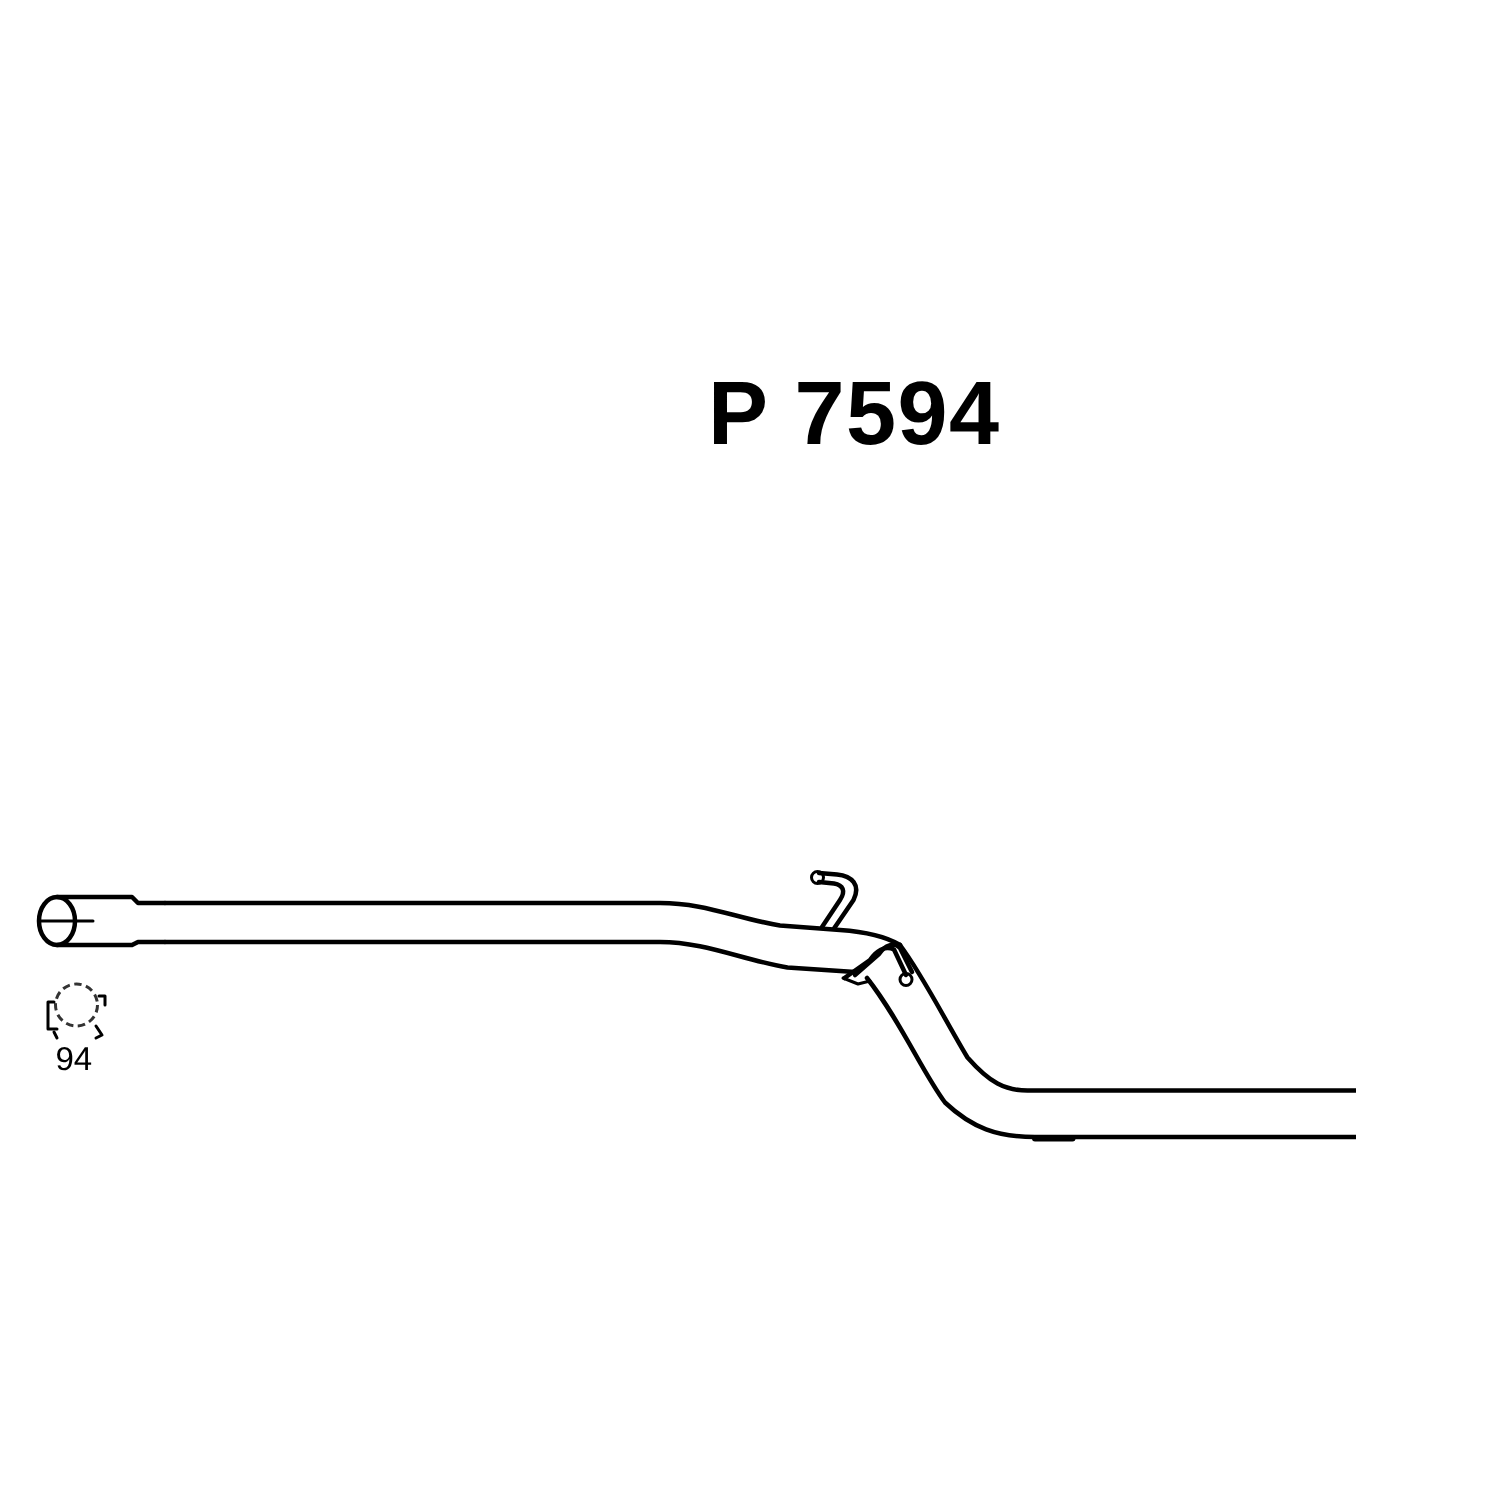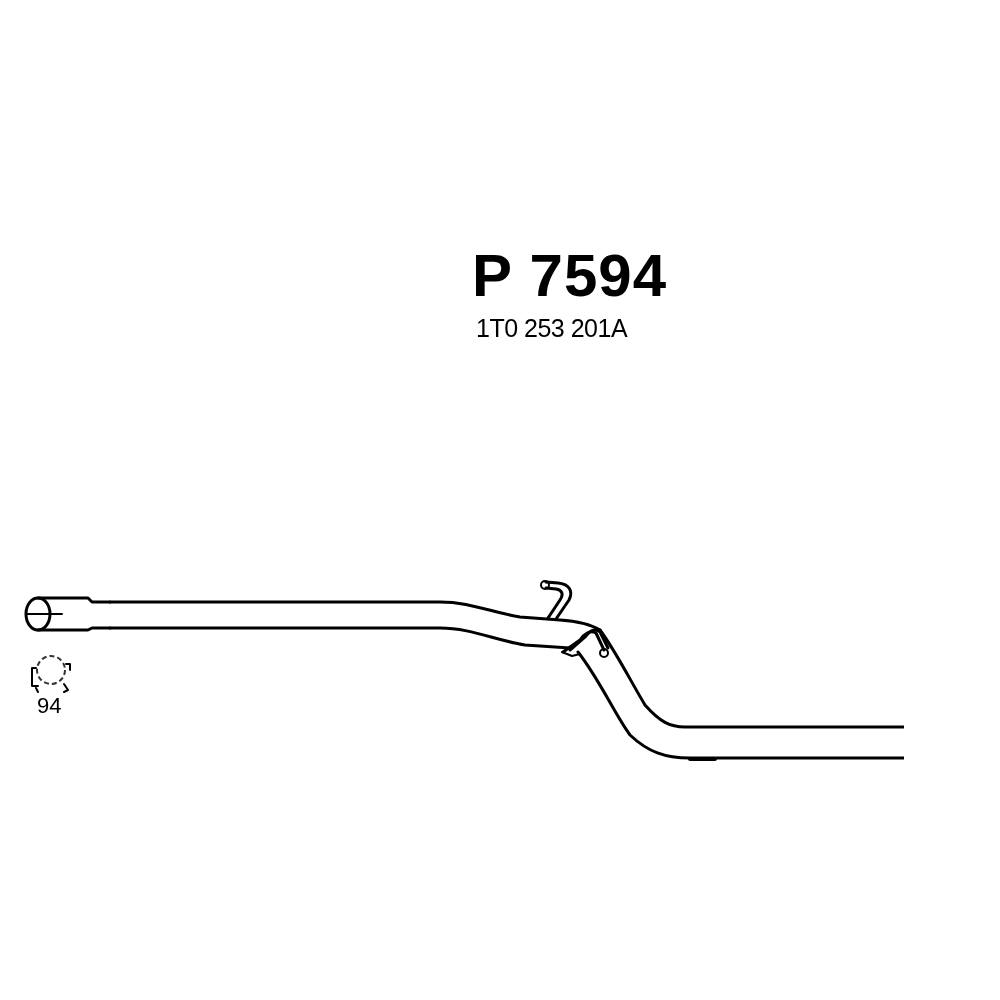--- a/index.html
+++ b/index.html
@@ -69,21 +69,20 @@
       stroke-width: 2;
       stroke-dasharray: 5 3;
     }
   </style>
 </head>
 <body>
 
 <div class="canvas">
 
   <div class="part-number">P 7594</div>
-  <div class="oem-number">1T0 253 201A</div>
 
   <svg class="drawing" width="1000" height="1000" viewBox="0 0 1000 1000">
 
     <g>
       <ellipse class="stroke" cx="38" cy="614" rx="12" ry="16"></ellipse>
       <line class="stroke-thin" x1="26" y1="614" x2="62" y2="614"></line>
       <path class="stroke" d="M38 598 L88 598 L92 602 L110 602"></path>
       <path class="stroke" d="M38 630 L88 630 L92 628 L110 628"></path>
     </g>
 

